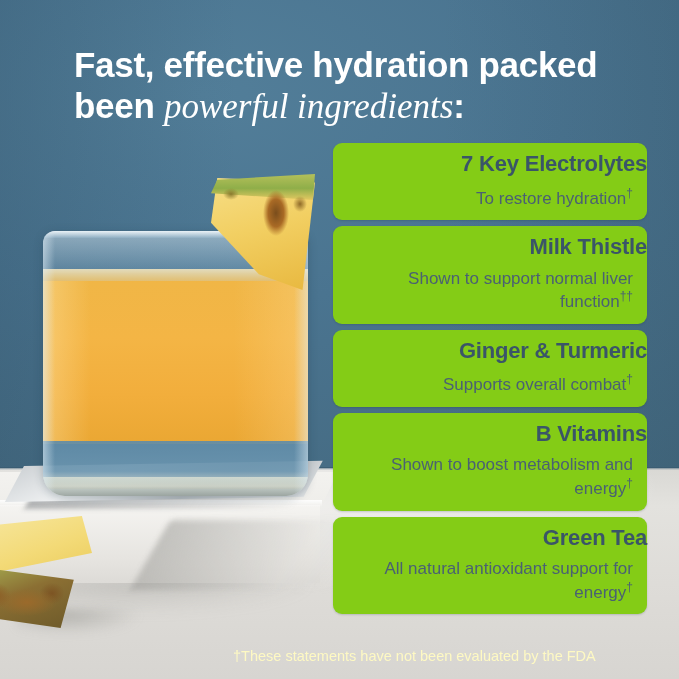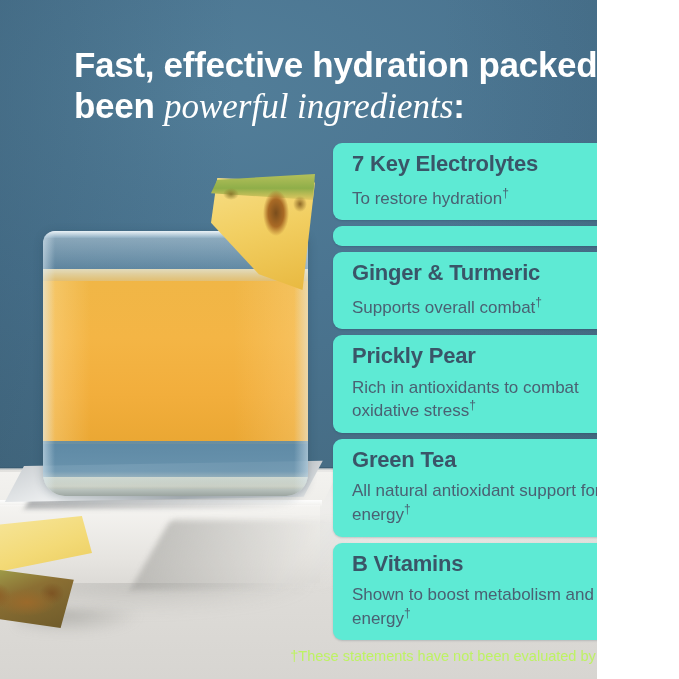--- a/index.html
+++ b/index.html
@@ -2,21 +2,21 @@
 <html><head>
 <meta charset="utf-8">
 <style>
   html, body {
     margin: 0;
     padding: 0;
     background: #ffffff;
   }
   #scene {
     position: relative;
-    width: 597px;
+    width: 679px;
     height: 679px;
     overflow: hidden;
     font-family: "Liberation Sans", sans-serif;
     background: #4b7691;
   }
 
   
   .wall {
     position: absolute;
     left: 0; top: 0;
@@ -253,24 +253,25 @@
   
   .cards {
     position: absolute;
     left: 333px; top: 143px;
     width: 314px;
     display: flex;
     flex-direction: column;
     gap: 6px;
   }
   .card {
-    background: #5eead4;
+    background: #84cc16;
     border-radius: 9px;
     padding: 9px 0 11px 19px;
     box-shadow: 0 1px 2px rgba(20,45,62,.18);
+    text-align: right;
   }
   .card-title {
     color: #3a5568;
     font-size: 22px;
     font-weight: 700;
     letter-spacing: -0.2px;
     line-height: 1.12;
   }
   .card-desc {
     color: #4a6173;
@@ -278,25 +279,25 @@
     font-weight: 400;
     line-height: 1.22;
     margin-top: 9px;
     padding-right: 14px;
   }
   .dag { font-size: 12px; vertical-align: super; }
 
   
   .footnote {
     position: absolute;
-    left: 243px; top: 648px;
+    left: 233px; top: 648px;
     width: 410px;
-    color: #bef264;
+    color: #fef9c3;
     font-size: 14.5px;
-    text-align: right;
+    text-align: left;
   }
 </style>
 </head>
 <body>
 
 <div id="scene">
 
   <div class="wall"></div>
   <div class="wall-vignette"></div>
   <div class="floor"></div>
@@ -345,39 +346,37 @@
   </div>
 
   <div class="cards">
 
     <div class="card">
       <div class="card-title">7 Key Electrolytes</div>
       <div class="card-desc"><span>To restore hydration</span><span class="dag">†</span></div>
     </div>
 
     <div class="card">
+      <div class="card-title">Milk Thistle</div>
+      <div class="card-desc"><span>Shown to support normal liver function</span><span class="dag">††</span></div>
     </div>
 
     <div class="card">
       <div class="card-title">Ginger &amp; Turmeric</div>
       <div class="card-desc"><span>Supports overall combat</span><span class="dag">†</span></div>
     </div>
 
-    <div class="card">
-      <div class="card-title">Prickly Pear</div>
-      <div class="card-desc"><span>Rich in antioxidants to combat oxidative stress</span><span class="dag">†</span></div>
+
+    <div class="card">
+      <div class="card-title">B Vitamins</div>
+      <div class="card-desc"><span>Shown to boost metabolism and energy</span><span class="dag">†</span></div>
     </div>
 
     <div class="card">
       <div class="card-title">Green Tea</div>
       <div class="card-desc"><span>All natural antioxidant support for energy</span><span class="dag">†</span></div>
     </div>
 
-    <div class="card">
-      <div class="card-title">B Vitamins</div>
-      <div class="card-desc"><span>Shown to boost metabolism and energy</span><span class="dag">†</span></div>
-    </div>
-
   </div>
 
   <div class="footnote">†These statements have not been evaluated by the FDA</div>
 
 </div>
 
 </body></html>

